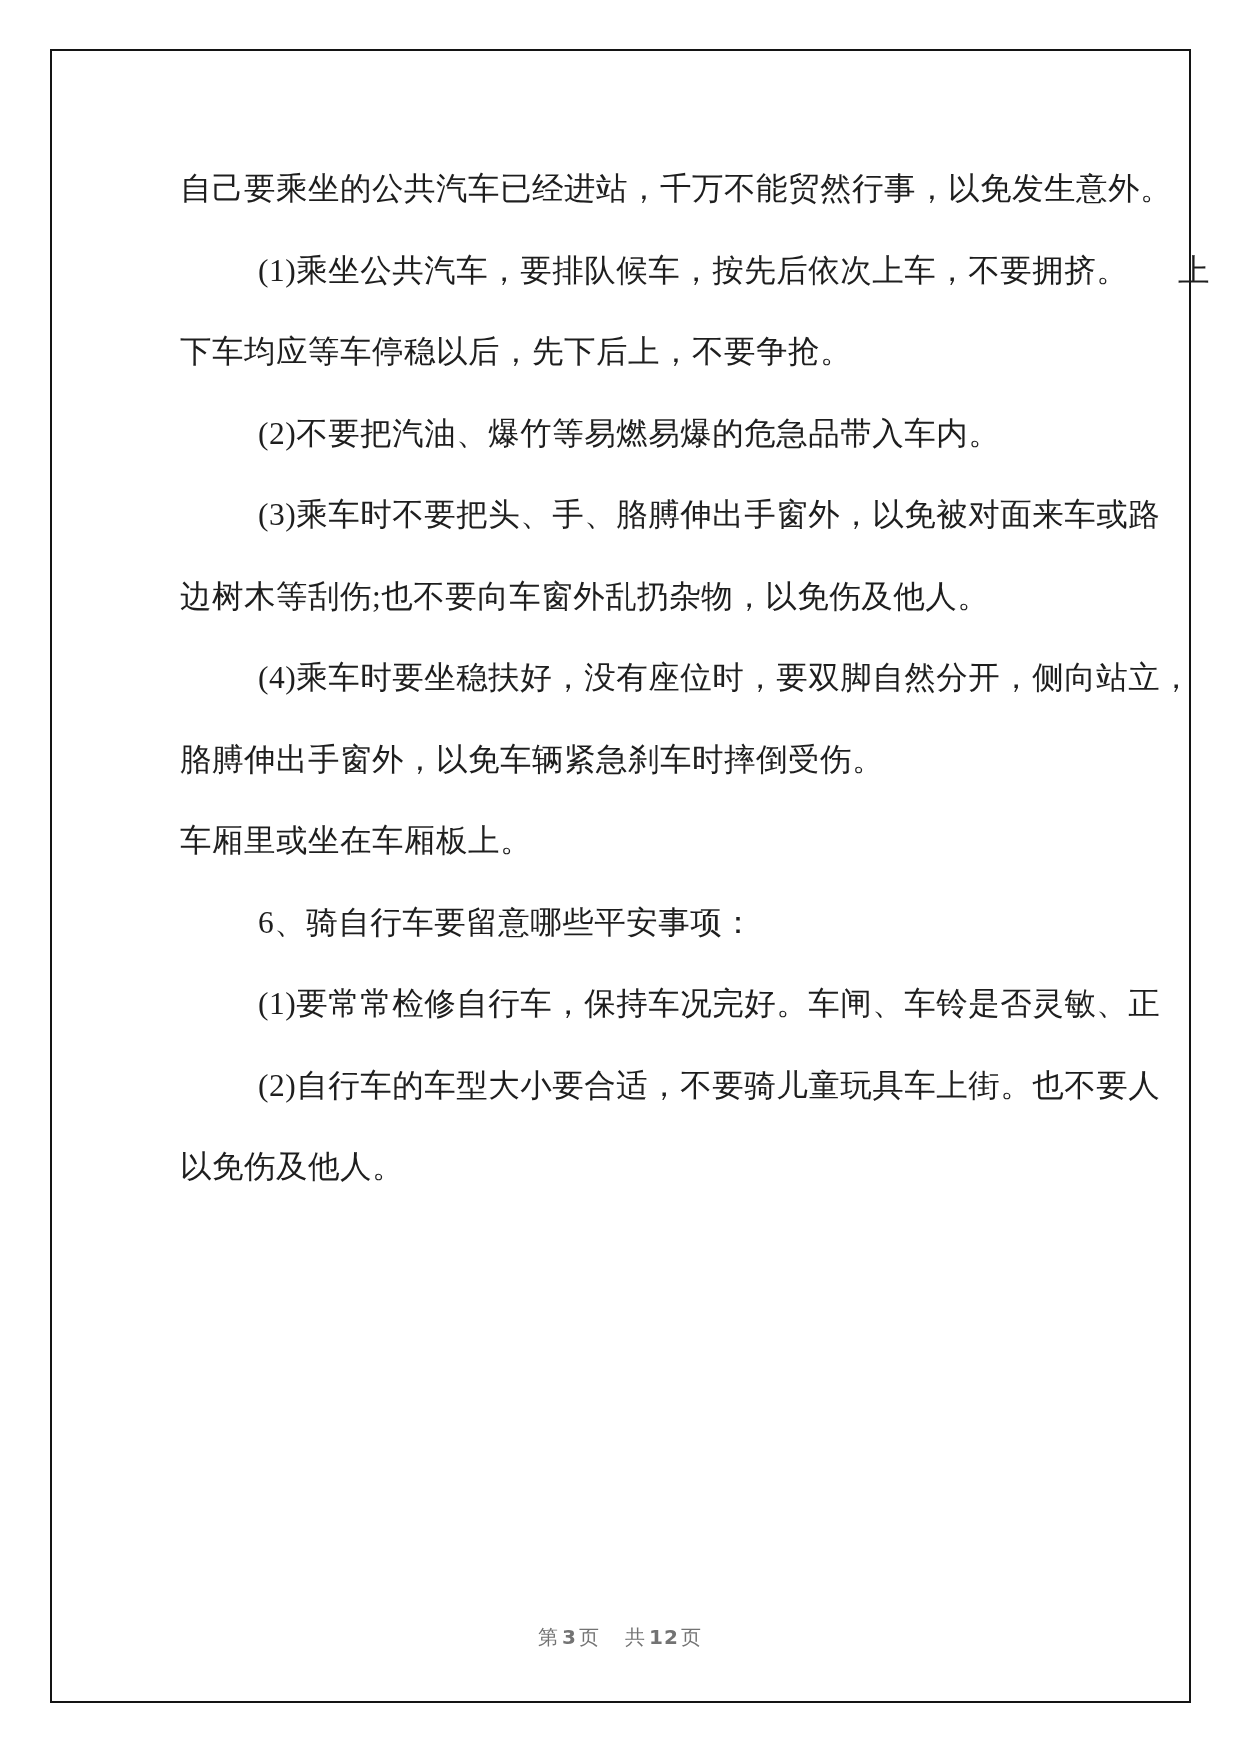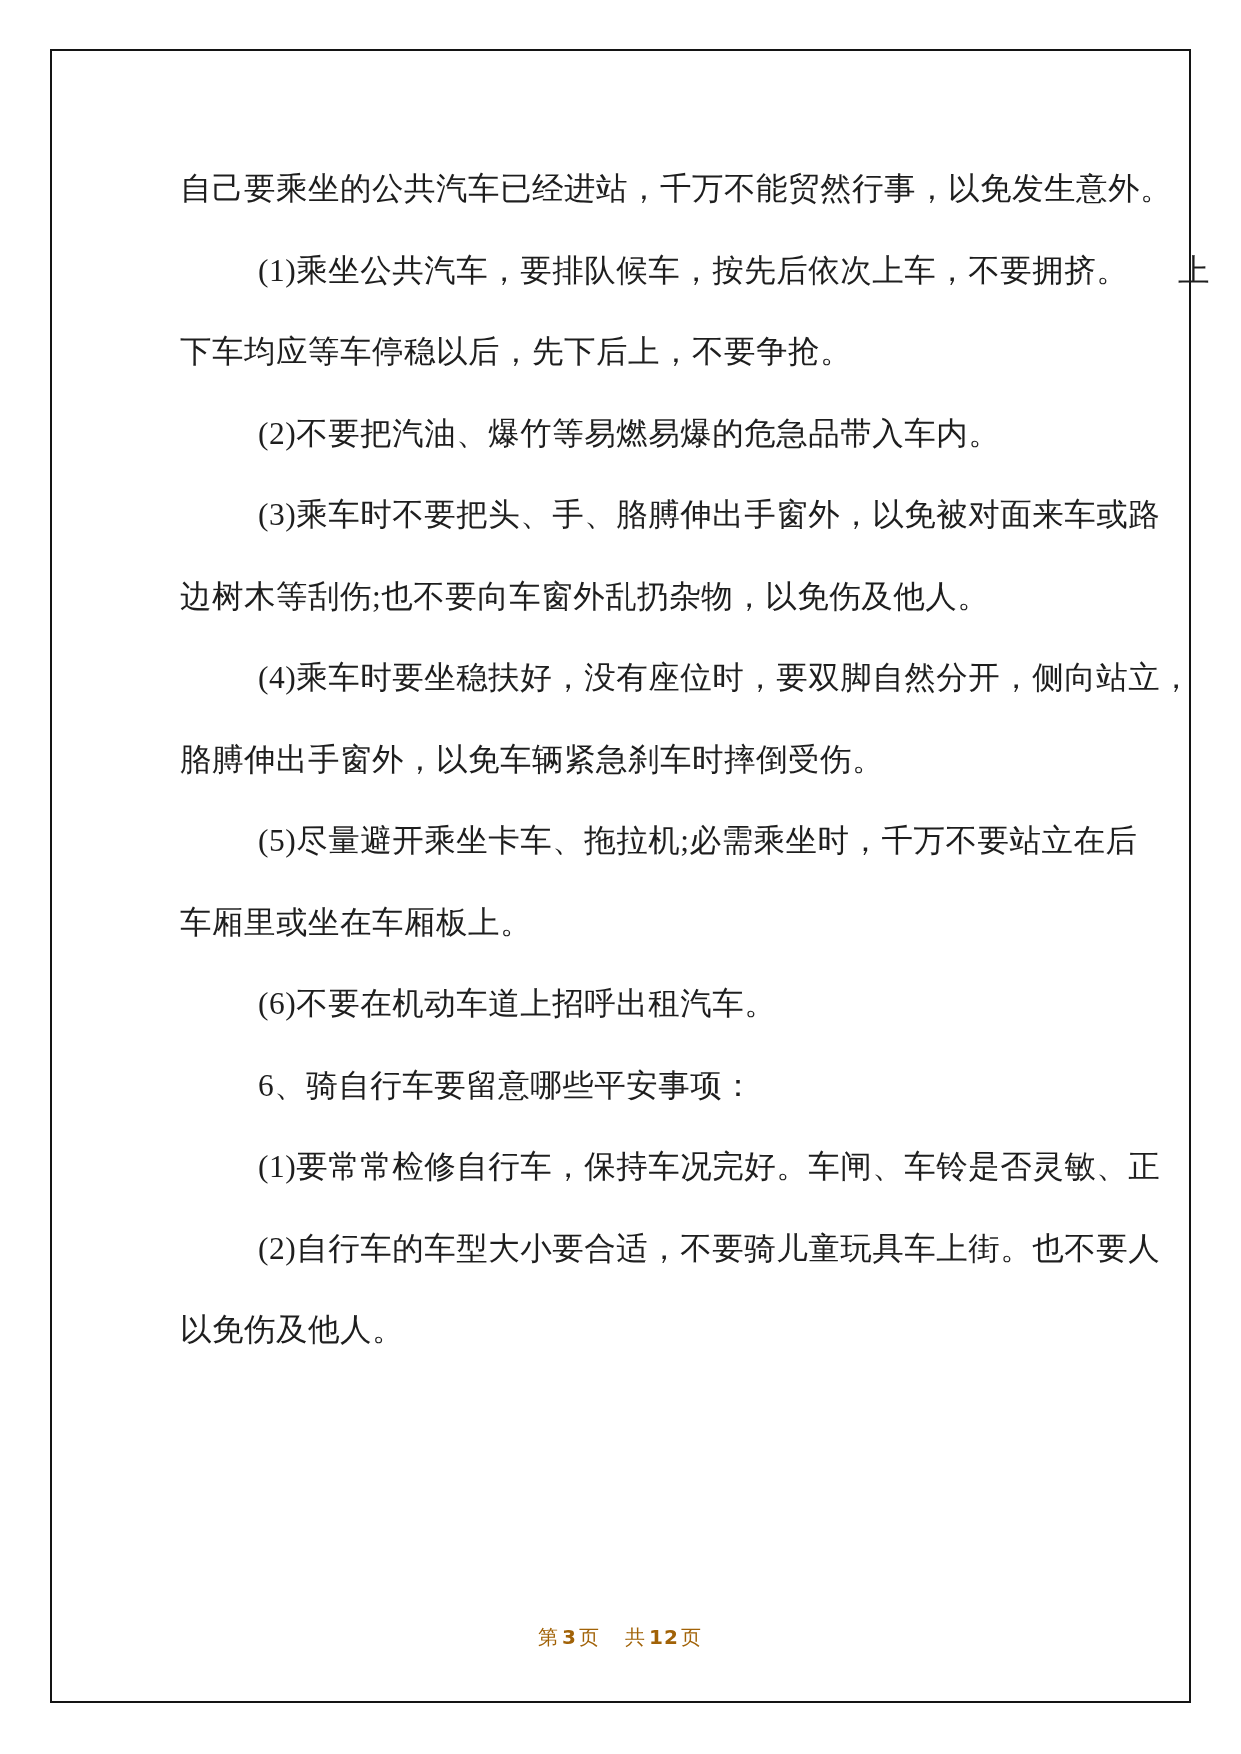--- a/index.html
+++ b/index.html
@@ -37,21 +37,21 @@
   }
   .line.indent { text-indent: 78px; }
   .line .tail { float: right; }
   .footer {
     position: absolute;
     left: 0;
     top: 1624px;
     width: 100%;
     text-align: center;
     font-size: 20px;
-    color: #a16207;
+    color: #737373;
     letter-spacing: 2px;
   }
   .footer .group { display: inline-block; }
   .footer .group + .group { margin-left: 24px; }
   .footer .num {
     font-family: "DejaVu Sans", "Liberation Sans", sans-serif;
     font-weight: bold;
     font-size: 20px;
     letter-spacing: 1px;
     margin: 0 2px;
@@ -66,23 +66,21 @@
   <div class="line">自己要乘坐的公共汽车已经进站，千万不能贸然行事，以免发生意外。</div>
   <div class="line indent">
     <span class="tail">上</span><span>(1)乘坐公共汽车，要排队候车，按先后依次上车，不要拥挤。</span>
   </div>
   <div class="line">下车均应等车停稳以后，先下后上，不要争抢。</div>
   <div class="line indent">(2)不要把汽油、爆竹等易燃易爆的危急品带入车内。</div>
   <div class="line indent">(3)乘车时不要把头、手、胳膊伸出手窗外，以免被对面来车或路</div>
   <div class="line">边树木等刮伤;也不要向车窗外乱扔杂物，以免伤及他人。</div>
   <div class="line indent">(4)乘车时要坐稳扶好，没有座位时，要双脚自然分开，侧向站立，</div>
   <div class="line">胳膊伸出手窗外，以免车辆紧急刹车时摔倒受伤。</div>
-  <div class="line indent">(5)尽量避开乘坐卡车、拖拉机;必需乘坐时，千万不要站立在后</div>
   <div class="line">车厢里或坐在车厢板上。</div>
-  <div class="line indent">(6)不要在机动车道上招呼出租汽车。</div>
   <div class="line indent">6、骑自行车要留意哪些平安事项：</div>
   <div class="line indent">(1)要常常检修自行车，保持车况完好。车闸、车铃是否灵敏、正</div>
   <div class="line indent">(2)自行车的车型大小要合适，不要骑儿童玩具车上街。也不要人</div>
   <div class="line">以免伤及他人。</div>
 </div>
 
 <div class="footer">
   <span class="group"><span>第</span><span class="num">3</span><span>页</span></span><span class="group"><span>共</span><span class="num">12</span><span>页</span></span>
 </div>
 

